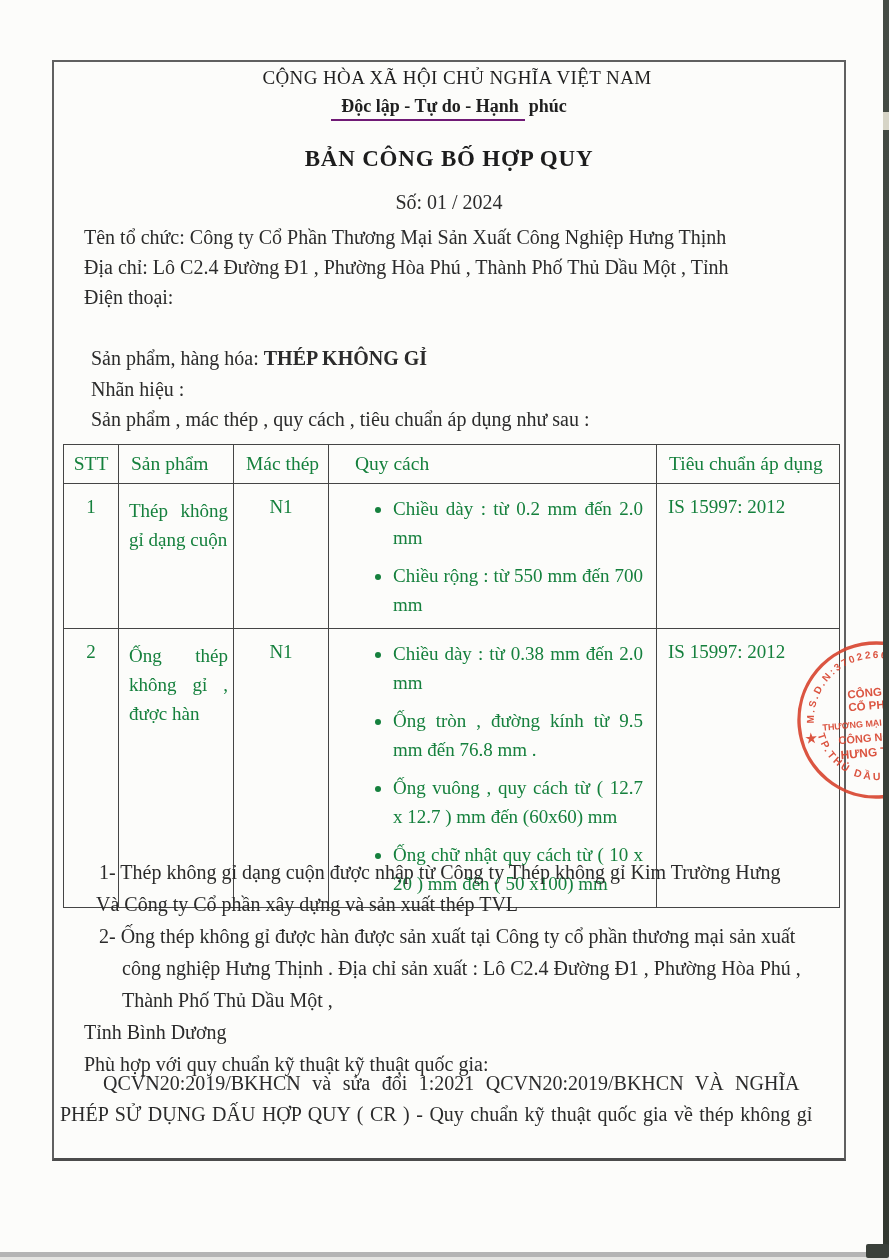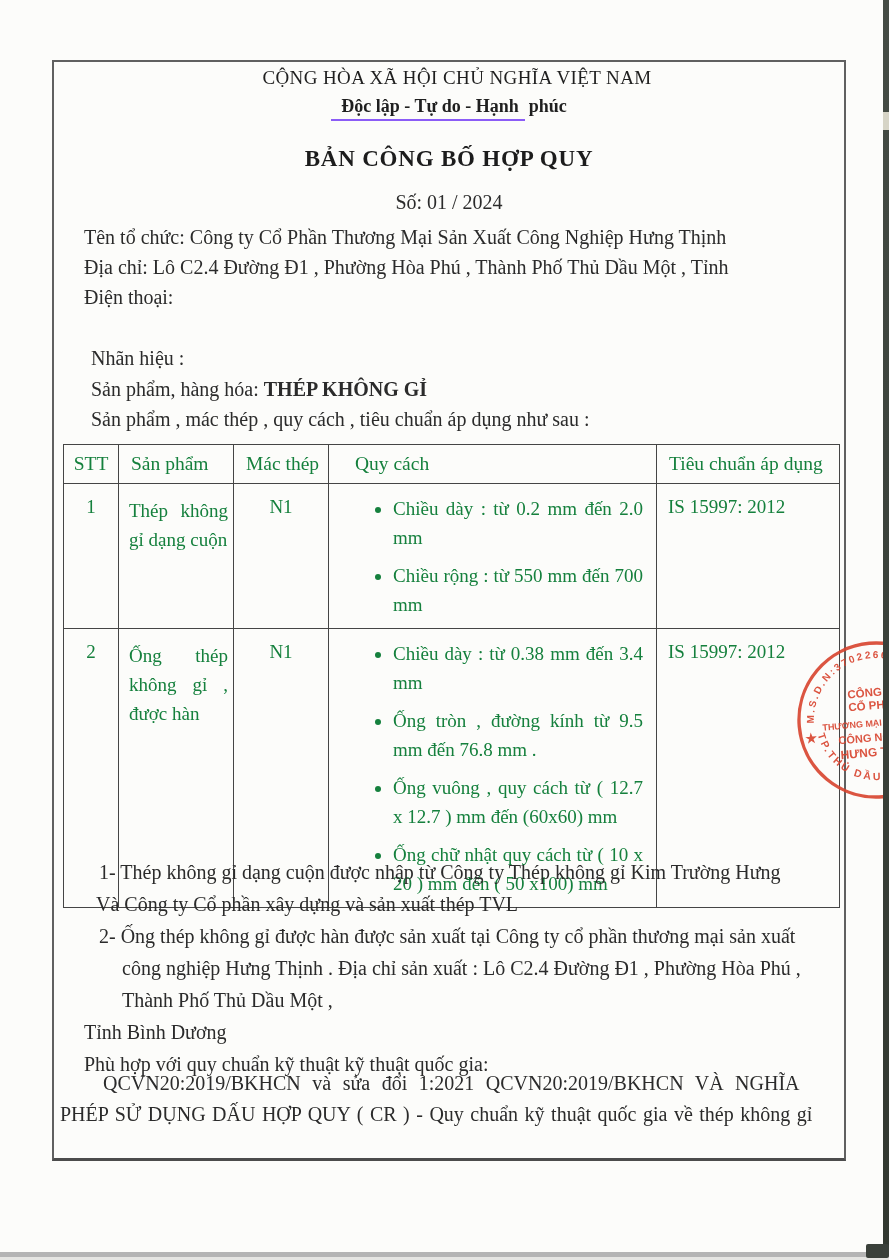--- a/index.html
+++ b/index.html
@@ -9,21 +9,21 @@
     font-family:"Liberation Serif","DejaVu Serif",serif;
   }
   .frame{
     position:absolute; left:52px; top:60px; width:790px; height:1096px;
     border:2px solid #606060; border-bottom-width:3px; border-bottom-color:#4c4c4c;
     background:transparent;
   }
   .center-line{position:absolute; left:52px; width:794px; text-align:center; white-space:nowrap;}
   .nat1{top:67px; font-size:19px; font-weight:normal; letter-spacing:.4px; color:#1f1f1f;padding-left:8px;}
   .nat2{top:96px; font-size:18px; font-weight:bold; color:#1f1f1f;}
-  .nat2 .motto-u{border-bottom:2px solid #8b5cf6; padding:0 6px 3px 10px;}
+  .nat2 .motto-u{border-bottom:2px solid #701a75; padding:0 6px 3px 10px;}
   .nat2 .motto-rest{margin-left:4px;}
   .doc-title{top:146px; font-size:23px; font-weight:bold; letter-spacing:.8px; color:#1c1c1c;}
   .doc-num{top:191px; font-size:20px;}
   .org-block{position:absolute; left:84px; top:222px; width:746px; font-size:20px; line-height:30px;}
   .prod-block{position:absolute; left:91px; top:343px; width:738px; font-size:20px; line-height:30.5px;}
   .b{font-weight:bold;}
   table.spec{
     position:absolute; left:63px; top:444px; width:776px;
     border-collapse:collapse; table-layout:fixed;
     font-size:19px; color:#15803d;
@@ -75,25 +75,25 @@
   <div class="center-line doc-title">BẢN CÔNG BỐ HỢP QUY</div>
   <div class="center-line doc-num">Số: 01 / 2024</div>
 
   <div class="org-block">
     <div>Tên tổ chức: Công ty Cổ Phần Thương Mại Sản Xuất Công Nghiệp Hưng Thịnh</div>
     <div>Địa chỉ: Lô C2.4 Đường Đ1 , Phường Hòa Phú , Thành Phố Thủ Dầu Một , Tỉnh</div>
     <div>Điện thoại:</div>
   </div>
 
   <div class="prod-block">
-    <div>Nhãn hiệu :</div>
     <div>
       <span>Sản phẩm, hàng hóa:</span>
       <span class="b">THÉP KHÔNG GỈ</span>
     </div>
+    <div>Nhãn hiệu :</div>
     <div>Sản phẩm , mác thép , quy cách , tiêu chuẩn áp dụng như sau :</div>
   </div>
 
   <table class="spec">
     <colgroup>
         <col class="c1">
         <col class="c2">
         <col class="c3">
         <col class="c4">
         <col class="c5">
@@ -126,21 +126,21 @@
       <tr class="row2">
         <td class="stt">2</td>
         <td class="prod">
           <div class="pline">Ống thép</div>
           <div class="pline">không gỉ ,</div>
           <div class="pline plast">được hàn</div>
         </td>
         <td class="grade">N1</td>
         <td class="specs">
           <ul>
-            <li>Chiều dày : từ 0.38 mm đến 3.4 mm</li>
+            <li>Chiều dày : từ 0.38 mm đến 2.0 mm</li>
             <li>Ống tròn , đường kính từ 9.5 mm đến 76.8 mm .</li>
             <li>Ống vuông , quy cách từ ( 12.7 x 12.7 ) mm đến (60x60) mm</li>
             <li>Ống chữ nhật quy cách từ ( 10 x 20 ) mm đến ( 50 x100) mm</li>
           </ul>
         </td>
         <td class="std">IS 15997: 2012</td>
       </tr>
     </tbody>
   </table>
 

